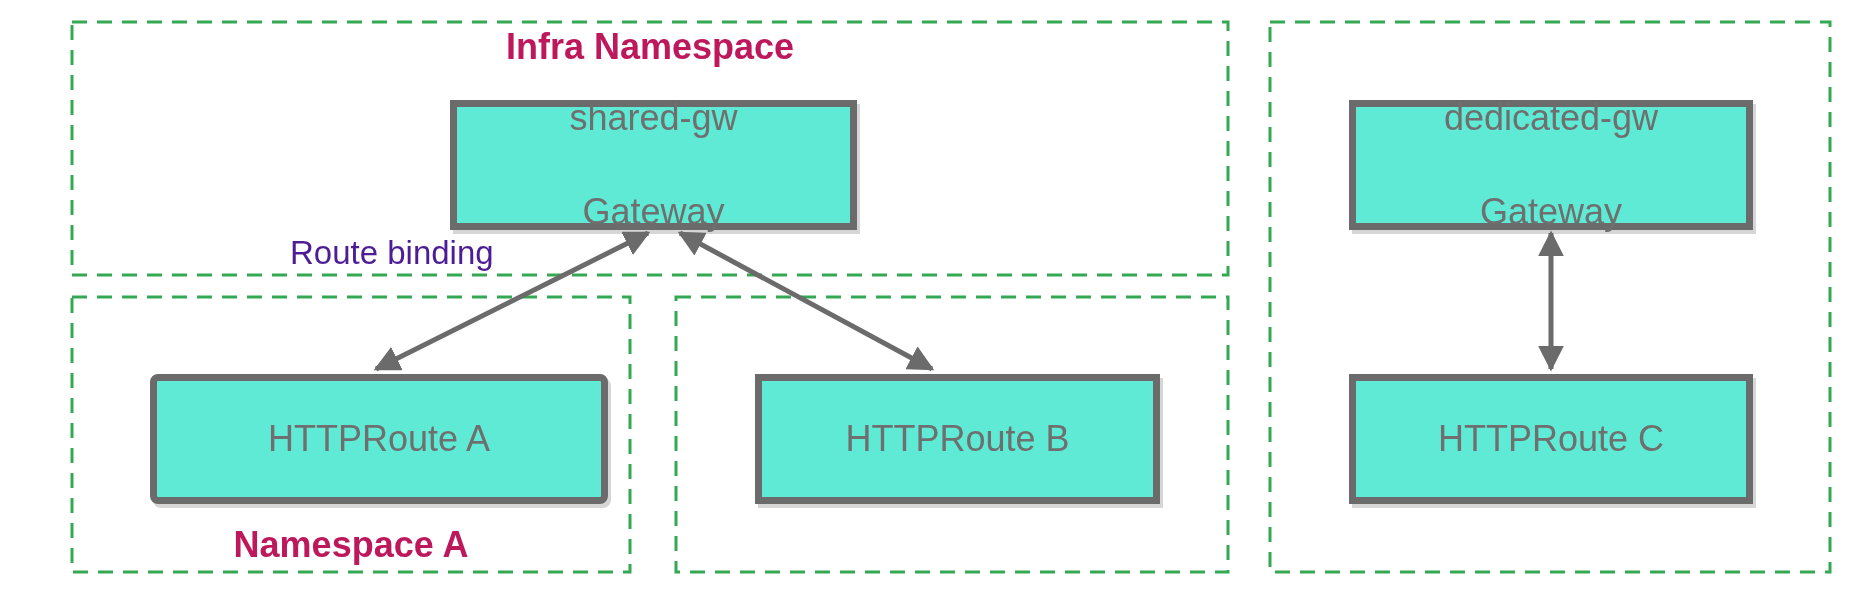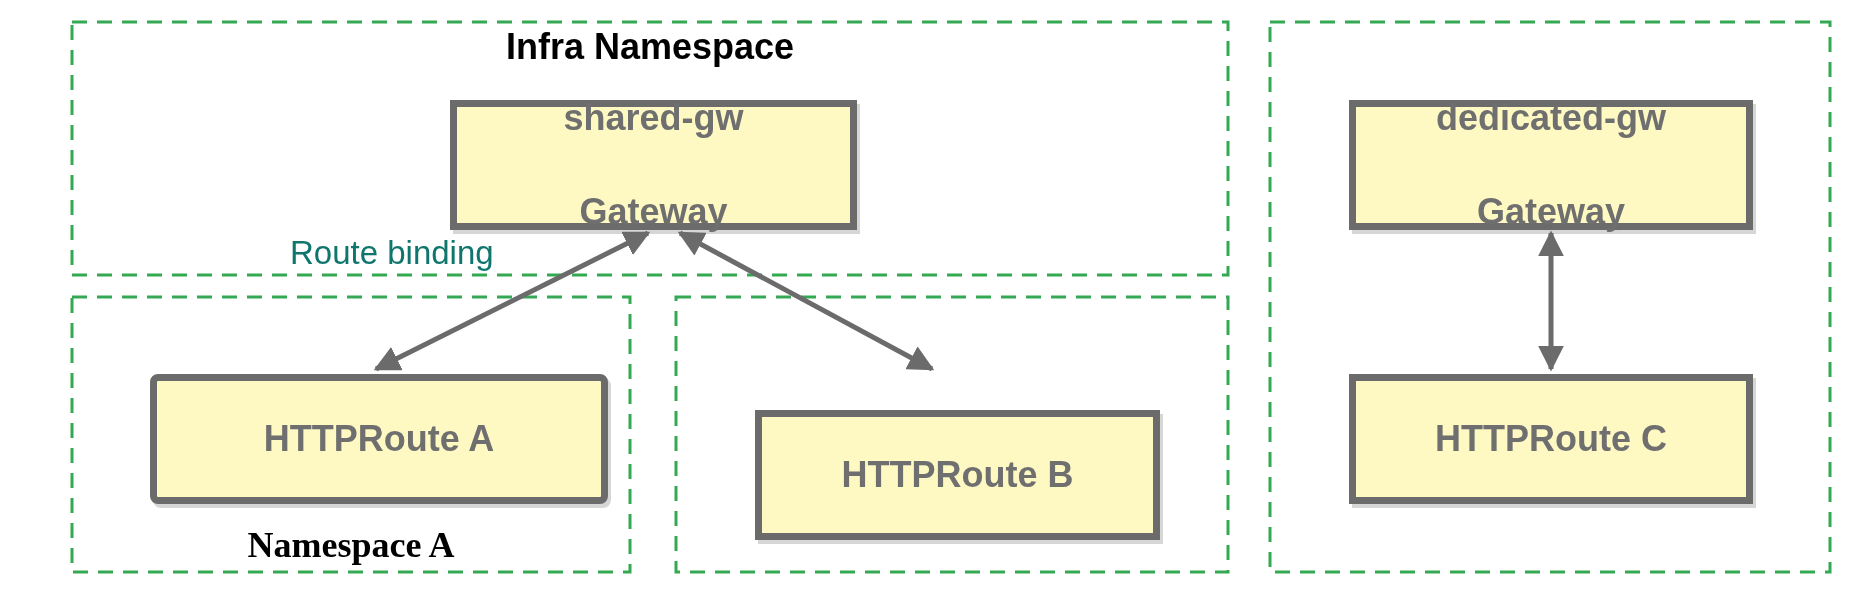--- a/index.html
+++ b/index.html
@@ -20,59 +20,59 @@
     left: 0;
     top: 0;
     width: 1860px;
     height: 600px;
   }
   
   .node {
     position: absolute;
     box-sizing: border-box;
     border: 7px solid #6b6b6b;
-    background: #fef9c3;
+    background: #5eead4;
     box-shadow: 3px 4px 0 rgba(107,107,107,0.28);
     display: flex;
     flex-direction: column;
     align-items: center;
     justify-content: center;
     text-align: center;
     color: #6f6f6f;
-    font-weight: bold;
+    font-weight: normal;
     font-size: 36px;
     line-height: 1.4;
     gap: 44px;
   }
   .node span { display: block; }
   
   .ns-label {
     position: absolute;
-    color: #000000;
+    color: #be185d;
     font-weight: bold;
     font-size: 36px;
     text-align: center;
     white-space: nowrap;
   }
   .free-label {
     position: absolute;
-    color: #0f766e;
+    color: #4c1d95;
     font-size: 33px;
     font-weight: normal;
     white-space: nowrap;
   }
   
   .gw-shared    { left: 450px;  top: 100px; width: 407px; height: 130px; }
   .gw-dedicated { left: 1349px; top: 100px; width: 404px; height: 130px; }
   .route-a      { left: 150px;  top: 374px; width: 458px; height: 130px; border-radius: 8px; }
-  .route-b      { left: 755px;  top: 374px; width: 405px; height: 130px; margin-top: 36px; }
+  .route-b      { left: 755px;  top: 374px; width: 405px; height: 130px; }
   .route-c      { left: 1349px; top: 374px; width: 404px; height: 130px; justify-content: center; }
   
   .infra-label { left: 72px;   top: 26px;  width: 1156px; }
-  .ns-a-label  { left: 72px;   top: 524px; width: 558px; font-family: Liberation Serif, serif; }
+  .ns-a-label  { left: 72px;   top: 524px; width: 558px; }
   .ns-b-label  { left: 676px;  top: 524px; width: 552px; }
   .ns-c-label  { left: 1270px; top: 524px; width: 560px; }
   .route-binding-label { left: 290px; top: 234px; }
 </style>
 </head>
 <body>
 
 <div class="canvas">
 
   <svg class="layer" viewBox="0 0 1860 600">

